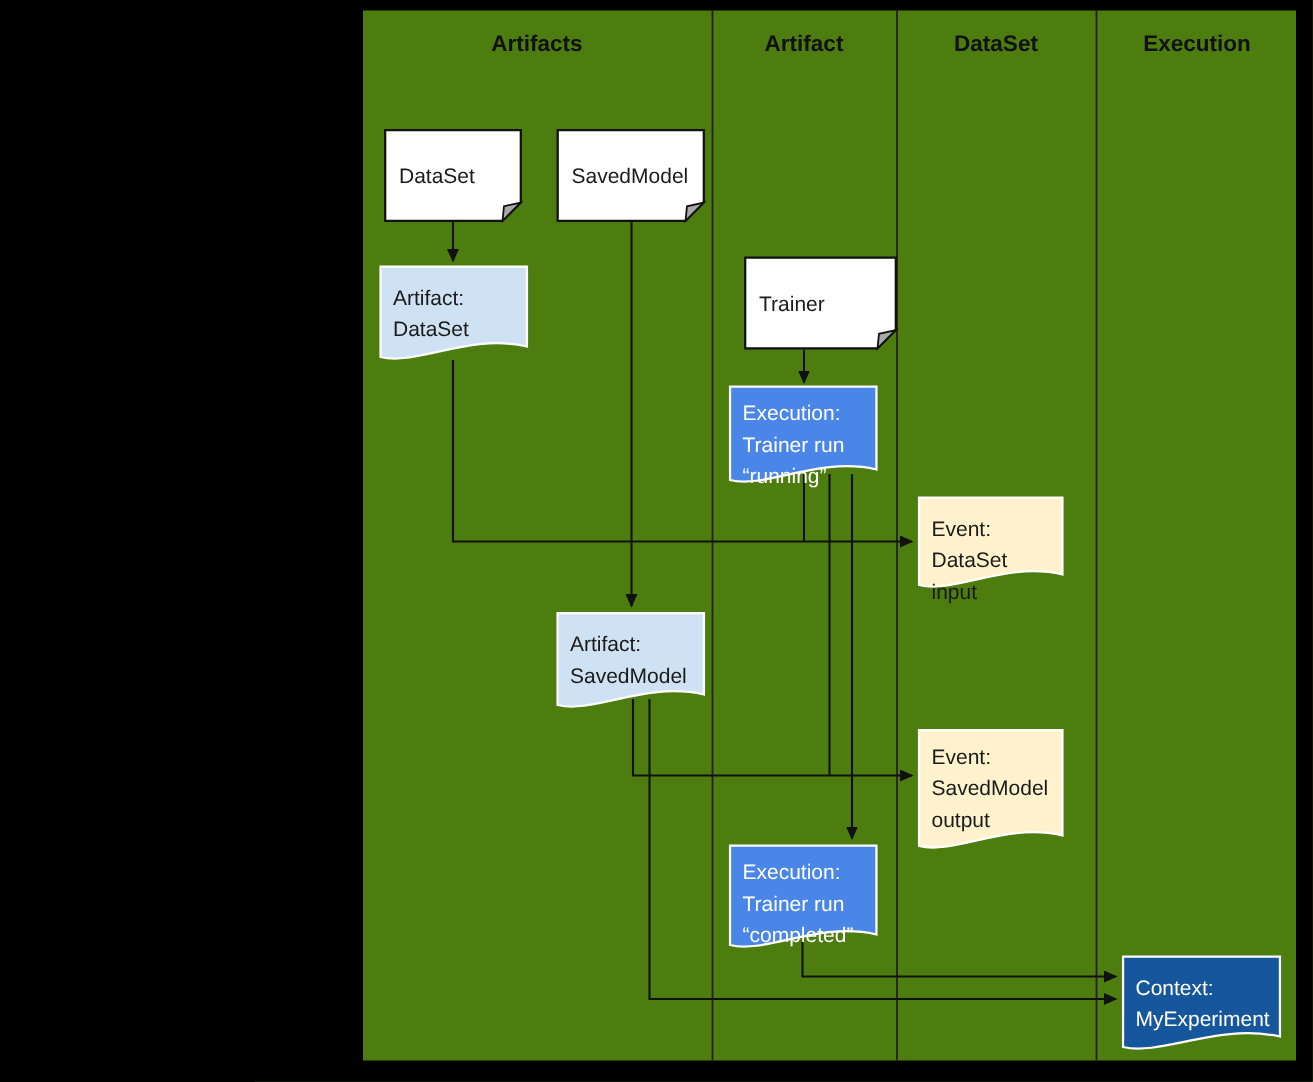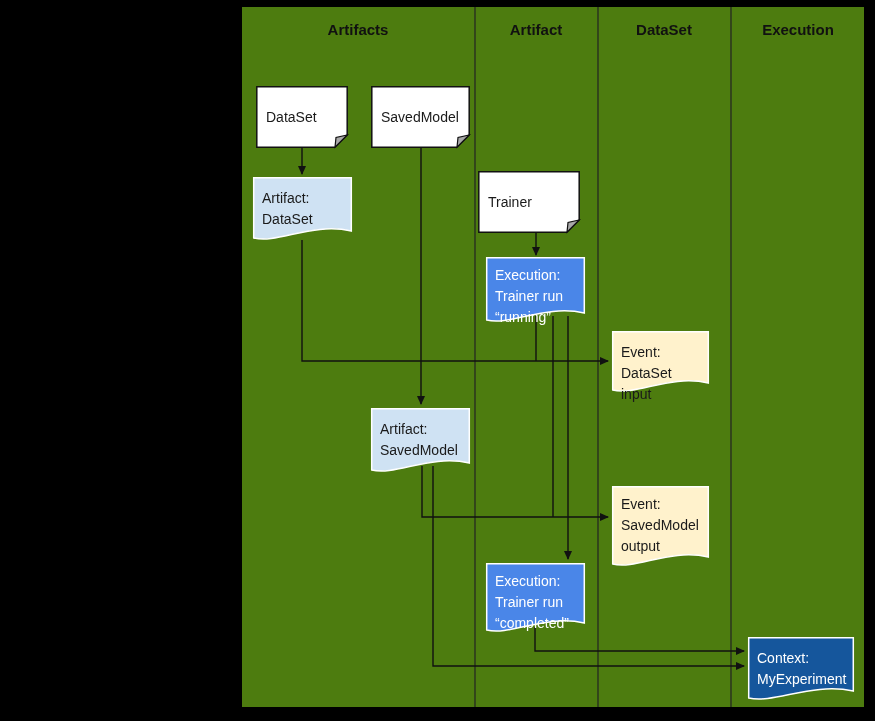--- a/index.html
+++ b/index.html
@@ -62,21 +62,21 @@
     </div>
 
     <div class="node doc" style="left:129px;top:79px;width:99px;height:62px">
       <svg width="99" height="62" viewBox="0 0 99 62">
         <path d="M0.8,0.8 H98.2 V49 L86,61.2 H0.8 Z" stroke="#111" stroke-width="1.5" fill="#ffffff"></path>
         <path d="M86,61.2 L98.2,49 L87,51.5 Z" fill="#a9a9a9" stroke="#111" stroke-width="1.2"></path>
       </svg>
       <span class="label">SavedModel</span>
     </div>
 
-    <div class="node doc" style="left:236px;top:164px;width:102px;height:62px">
+    <div class="node doc" style="left:254px;top:164px;width:102px;height:62px">
       <svg width="102" height="62" viewBox="0 0 102 62">
         <path d="M0.8,0.8 H101.2 V49 L89,61.2 H0.8 Z" stroke="#111" stroke-width="1.5" fill="#ffffff"></path>
         <path d="M89,61.2 L101.2,49 L90,51.5 Z" fill="#a9a9a9" stroke="#111" stroke-width="1.2"></path>
       </svg>
       <span class="label">Trainer</span>
     </div>
 
     <div class="node wave two-line" style="left:11px;top:170px;width:99px;height:63px">
       <svg width="99" height="70" viewBox="0 0 99 70">
         <path d="M0.7,0.7 H98.3 V54 C59.4,45 24.8,67 0.7,61 Z" stroke="#ffffff" stroke-width="1.5" fill="#cfe2f3"></path>

